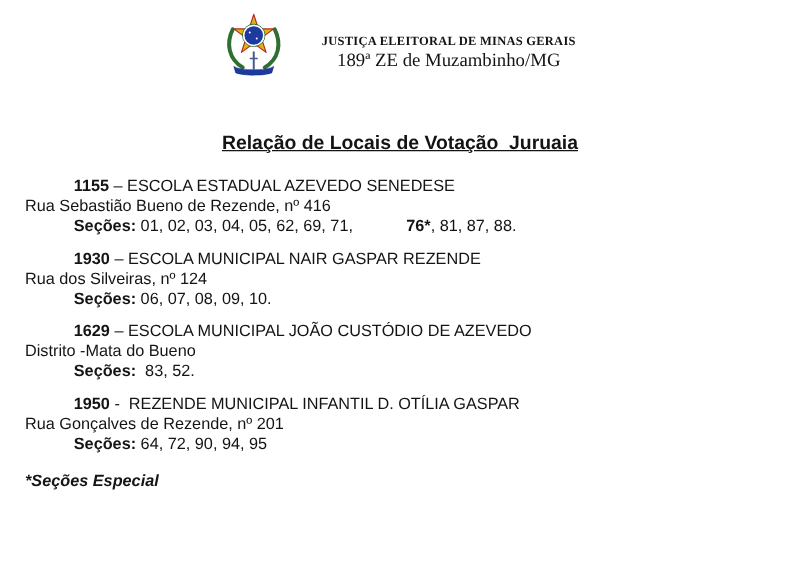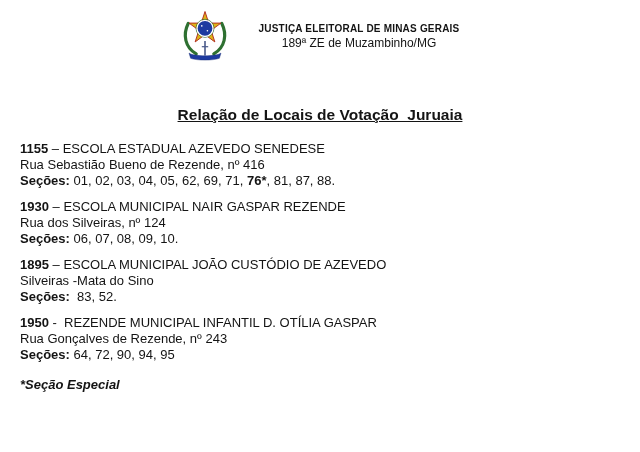--- a/index.html
+++ b/index.html
@@ -7,47 +7,47 @@
     width:640px; height:452px;
     background:#ffffff;
     color:#141414;
     font-family:"Liberation Sans", sans-serif;
     overflow:hidden;
   }
   .page { width:640px; height:452px; position:relative; }
 
   
   .header {
-    display:flex; justify-content:center; align-items:flex-start;
-    gap:30px; padding-top:9px;
+    display:flex; justify-content:center; align-items:center;
+    gap:30px; padding-top:9px;font-family:Liberation Serif, serif;
   }
   .logo { flex:0 0 auto; }
   .header-text { padding-top:14px; text-align:center; }
   .org { font-weight:bold; font-size:10px; letter-spacing:0.2px; white-space:pre; }
-  .zone { font-size:12px; margin-top:2px; white-space:pre; }
+  .zone { font-size:15px; margin-top:2px; white-space:pre; }
 
   
   .title {
     margin:44px 0 0 0;
     text-align:center;
     font-size:15.5px;
     font-weight:bold;
     text-decoration:underline;
     white-space:pre-wrap;
   }
 
   
   .content {
     margin:17px 0 0 20px;
     font-size:13px;
     line-height:16px;
   }
   .entry { margin-bottom:10px; }
   .entry div { white-space:pre-wrap; }
-  .b { font-weight:bold; }
+  .b { font-weight:bold;margin-left:39px; }
 
   .footnote {
     margin-top:14px;
     font-weight:bold;
     font-style:italic;
     font-size:13px;
     white-space:pre-wrap;
   }
 </style>
 </head>
@@ -89,27 +89,27 @@
       <div><span class="b">Seções:</span><span> 01, 02, 03, 04, 05, 62, 69, 71, </span><span class="b">76*</span><span>, 81, 87, 88.</span></div>
     </div>
 
     <div class="entry">
       <div><span class="b">1930</span><span> – ESCOLA MUNICIPAL NAIR GASPAR REZENDE</span></div>
       <div>Rua dos Silveiras, nº 124</div>
       <div><span class="b">Seções:</span><span> 06, 07, 08, 09, 10.</span><span class="b"></span><span></span></div>
     </div>
 
     <div class="entry">
-      <div><span class="b">1895</span><span> – ESCOLA MUNICIPAL JOÃO CUSTÓDIO DE AZEVEDO</span></div>
-      <div>Silveiras -Mata do Sino</div>
+      <div><span class="b">1629</span><span> – ESCOLA MUNICIPAL JOÃO CUSTÓDIO DE AZEVEDO</span></div>
+      <div>Distrito -Mata do Bueno</div>
       <div><span class="b">Seções:</span><span>  83, 52.</span><span class="b"></span><span></span></div>
     </div>
 
     <div class="entry">
       <div><span class="b">1950</span><span> -  REZENDE MUNICIPAL INFANTIL D. OTÍLIA GASPAR</span></div>
-      <div>Rua Gonçalves de Rezende, nº 243</div>
+      <div>Rua Gonçalves de Rezende, nº 201</div>
       <div><span class="b">Seções:</span><span> 64, 72, 90, 94, 95</span><span class="b"></span><span></span></div>
     </div>
 
-    <div class="footnote">*Seção Especial</div>
+    <div class="footnote">*Seções Especial</div>
   </div>
 
 </div>
 
 </body></html>

